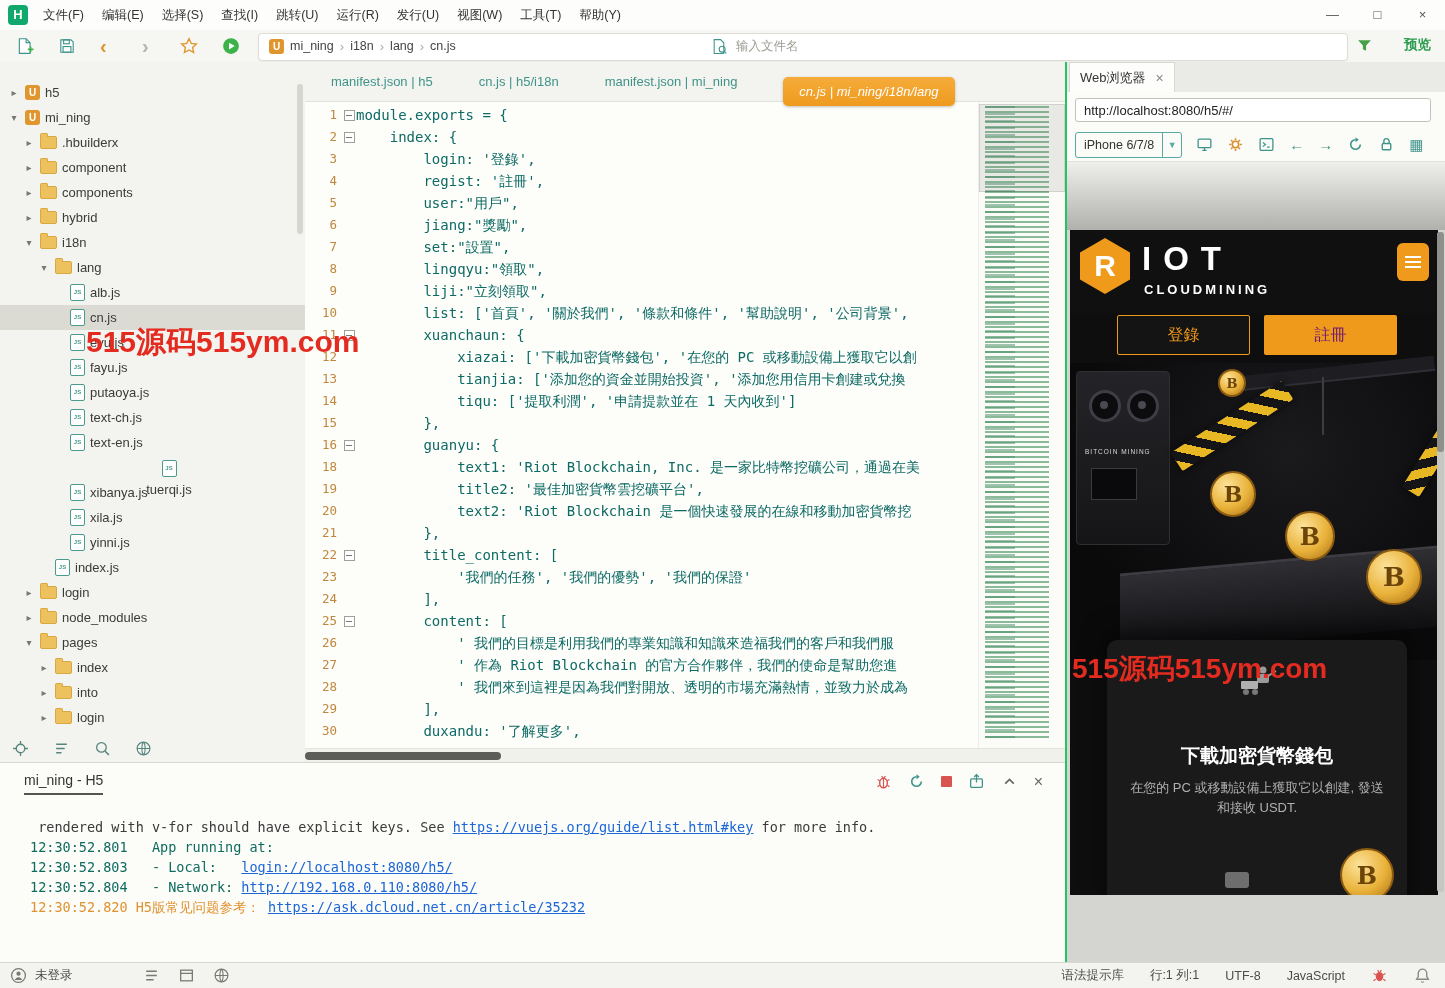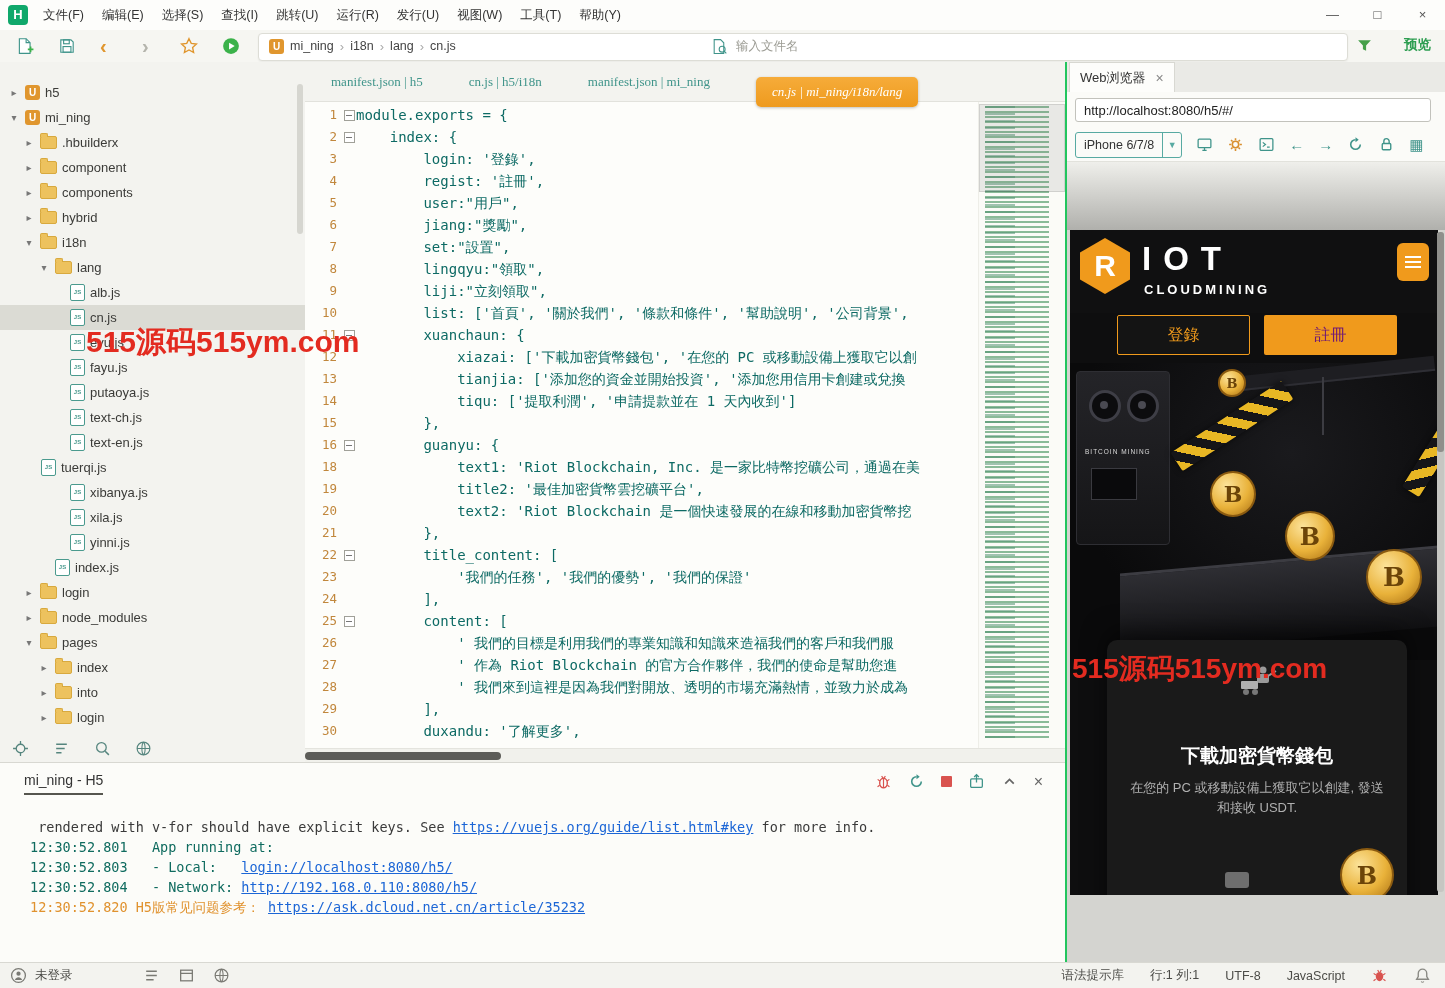--- a/index.html
+++ b/index.html
@@ -45,21 +45,21 @@
   .ico-folder::before{content:'';position:absolute;top:-4px;left:-1px;width:6px;height:3px;background:#edc25e;
             border:1px solid #d8a93e;border-bottom:none;border-radius:2px 2px 0 0;}
   .ico-js{width:13px;height:15px;background:#fff;border:1px solid #4a9a8e;border-radius:2px;color:#4a9a8e;
           font-weight:bold;font-size:6px;text-align:center;line-height:14px;flex:none;}
   .tree-scrollbar{position:absolute;right:2px;top:22px;width:6px;height:150px;background:#d6d6d0;border-radius:3px;}
   .tree-bottom{position:absolute;left:12px;bottom:5px;display:flex;gap:24px;align-items:center;}
 
   
   .editor{position:absolute;left:305px;top:0;width:760px;height:700px;background:#fdfdfa;}
   .etabs{position:absolute;left:0;top:0;width:100%;height:40px;background:#f3f3ef;border-bottom:1px solid #e2e2dc;
-         display:flex;align-items:center;gap:46px;padding-left:26px;box-sizing:border-box;font-family:Liberation Serif, serif;}
+         display:flex;align-items:center;gap:46px;padding-left:26px;box-sizing:border-box;}
   .etab{font-size:13px;color:#3f948a;white-space:nowrap;}
   .etab.active{background:linear-gradient(#f6ac3a,#ee9a1e);color:#fff;font-style:italic;padding:7px 16px;
                border-radius:5px;box-shadow:0 1px 3px rgba(0,0,0,.25);margin-top:20px;}
   .codewrap{position:absolute;left:0;top:40px;width:760px;height:646px;overflow:hidden;padding-top:2px;box-sizing:border-box;}
   .crow{display:flex;height:22px;line-height:22px;}
   .ln{width:32px;text-align:right;padding-right:5px;color:#c1873c;font:12.5px/22px "DejaVu Sans Mono",monospace;flex:none;}
   .foldcol{width:14px;flex:none;position:relative;}
   .foldcol.fold::before{content:'';position:absolute;left:2px;top:6px;width:9px;height:9px;border:1px solid #a0a098;background:#fff;}
   .foldcol.fold::after{content:'';position:absolute;left:4px;top:11px;width:6px;height:1px;background:#777;}
   .ctext{font:14px/22px "DejaVu Sans Mono",monospace;color:#0d6a64;white-space:pre;flex:1;overflow:hidden;}
@@ -296,21 +296,21 @@
           <div class="trow" style="padding-left: 53px;">
             <span class="chev"></span>
             <span class="ico-js">JS</span>
             <span class="tlabel">text-ch.js</span>
           </div>
           <div class="trow" style="padding-left: 53px;">
             <span class="chev"></span>
             <span class="ico-js">JS</span>
             <span class="tlabel">text-en.js</span>
           </div>
-          <div class="trow" style="padding-left: 24px;">
+          <div class="trow" style="padding-left: 33px; flex-direction: column;">
             <span class="chev"></span>
             <span class="ico-js">JS</span>
             <span class="tlabel">tuerqi.js</span>
           </div>
           <div class="trow" style="padding-left: 53px;">
             <span class="chev"></span>
             <span class="ico-js">JS</span>
             <span class="tlabel">xibanya.js</span>
           </div>
           <div class="trow" style="padding-left: 53px;">

